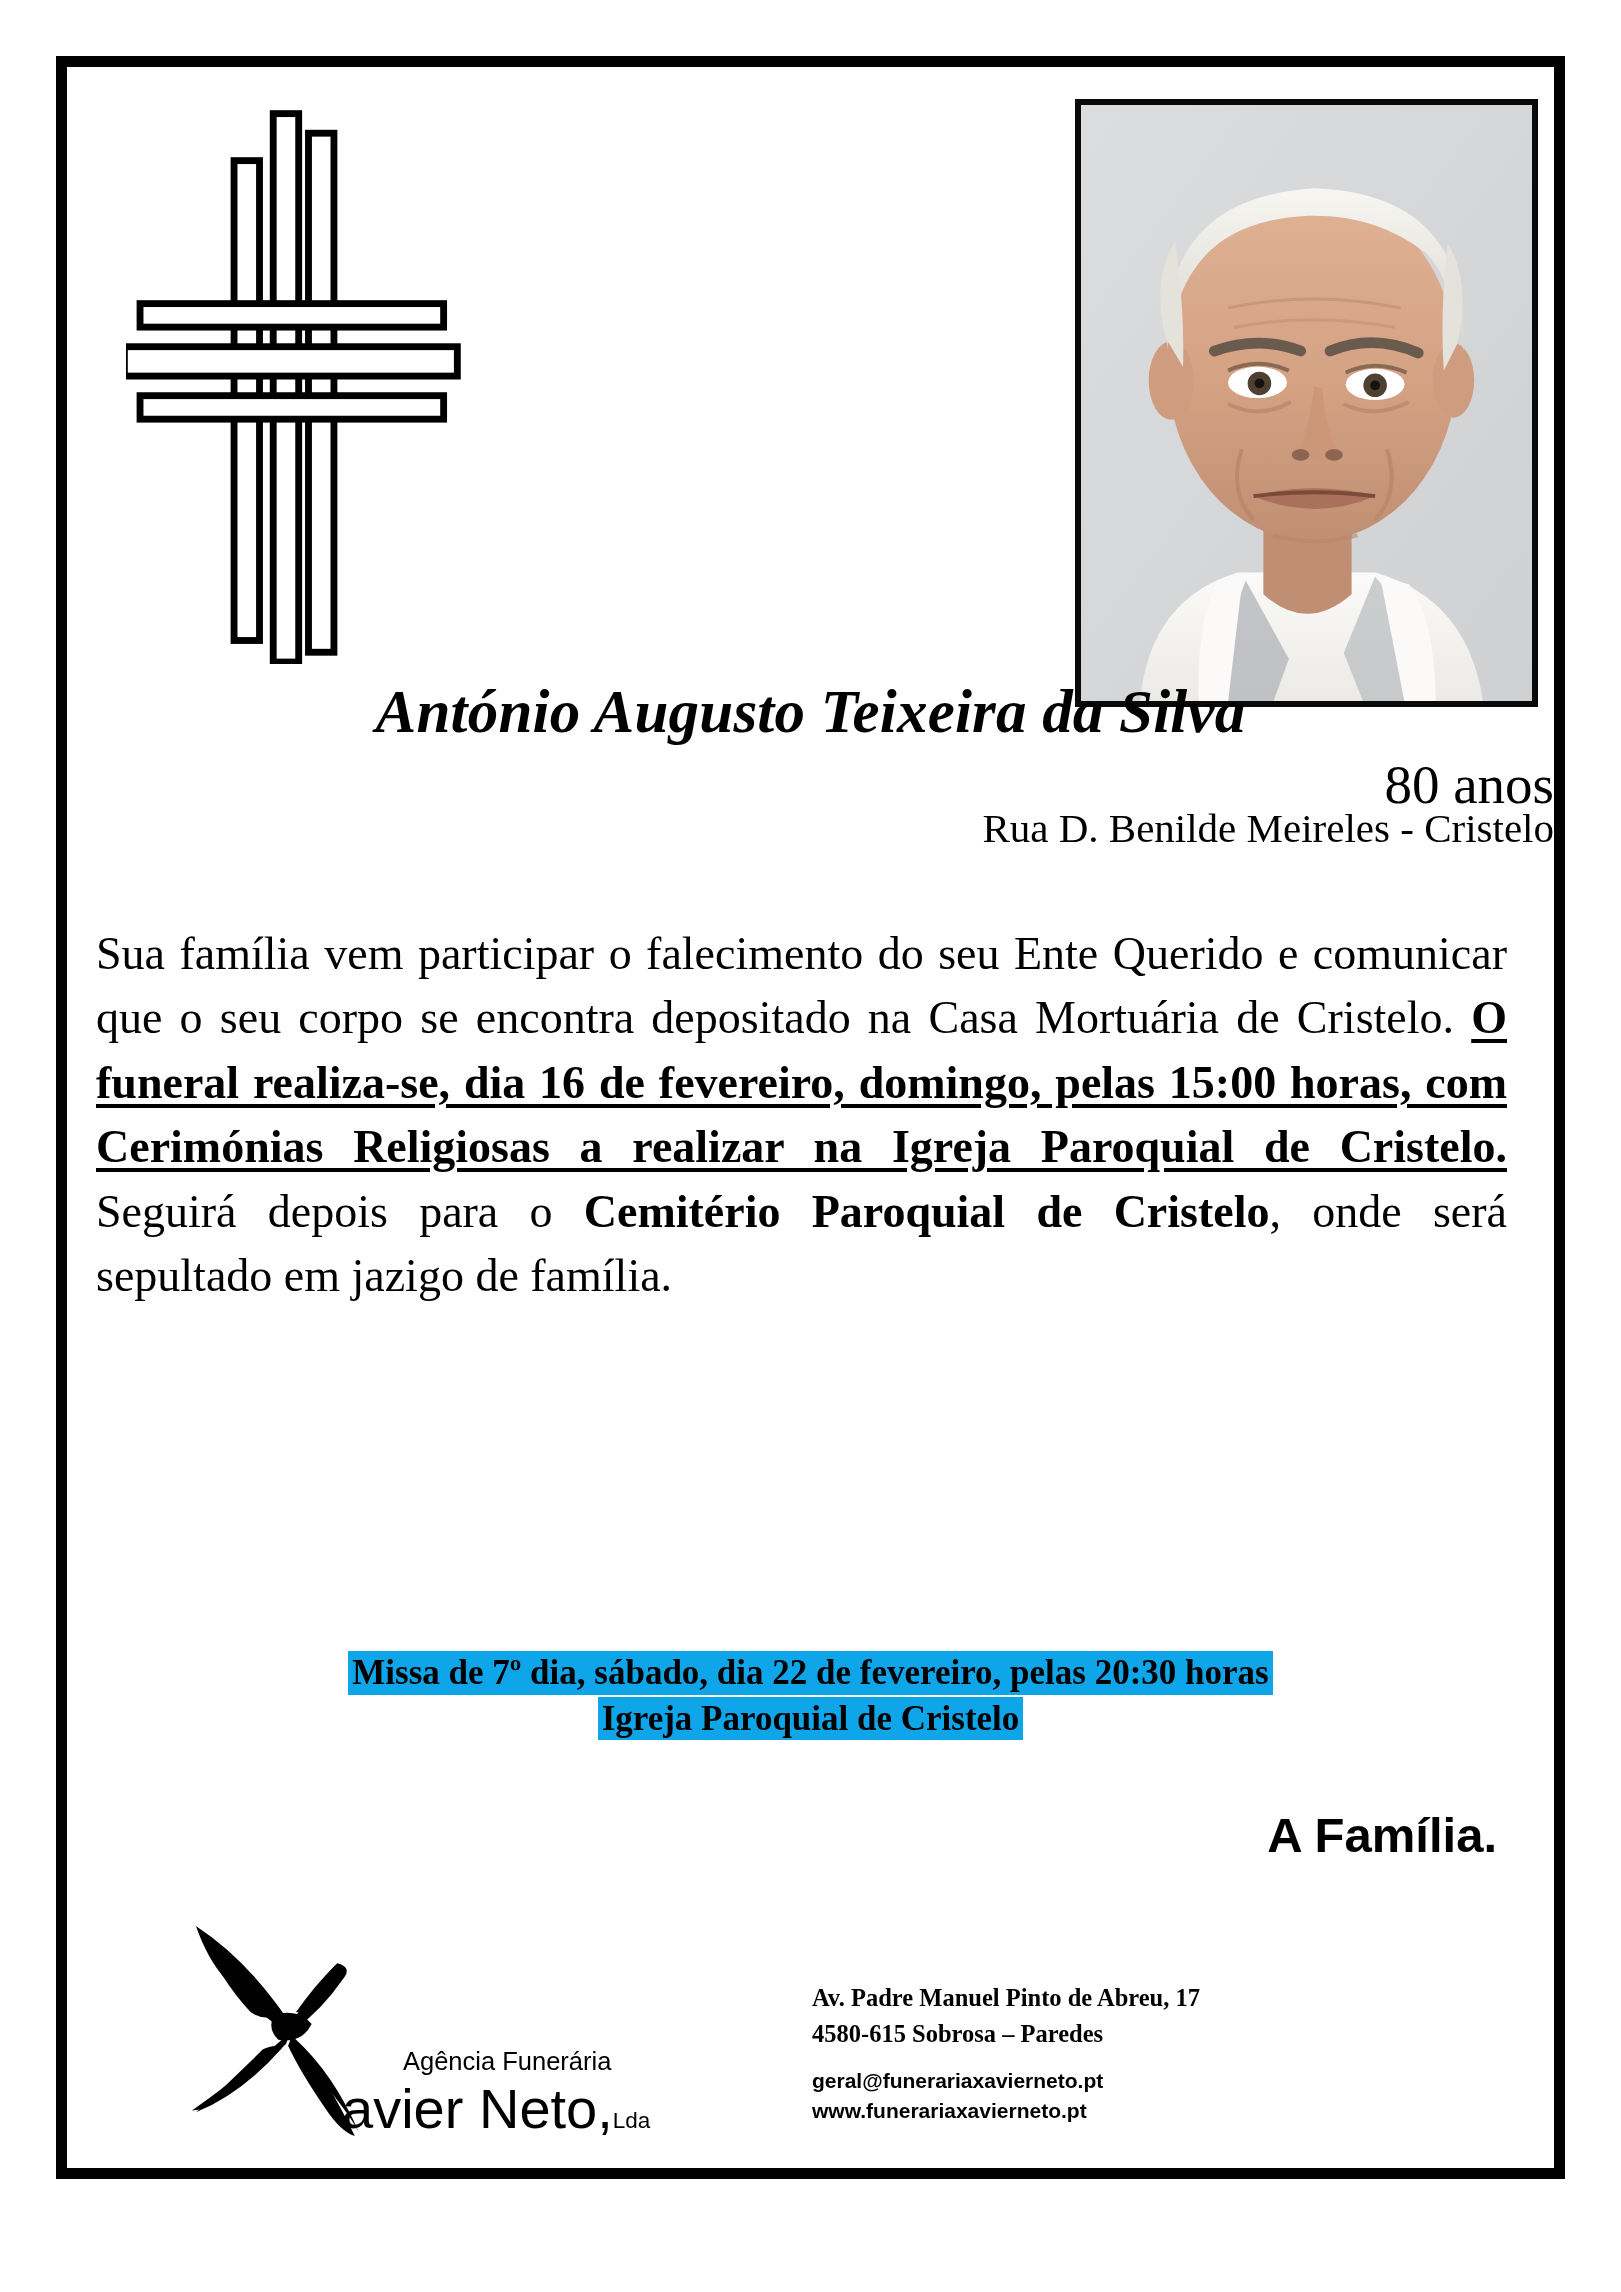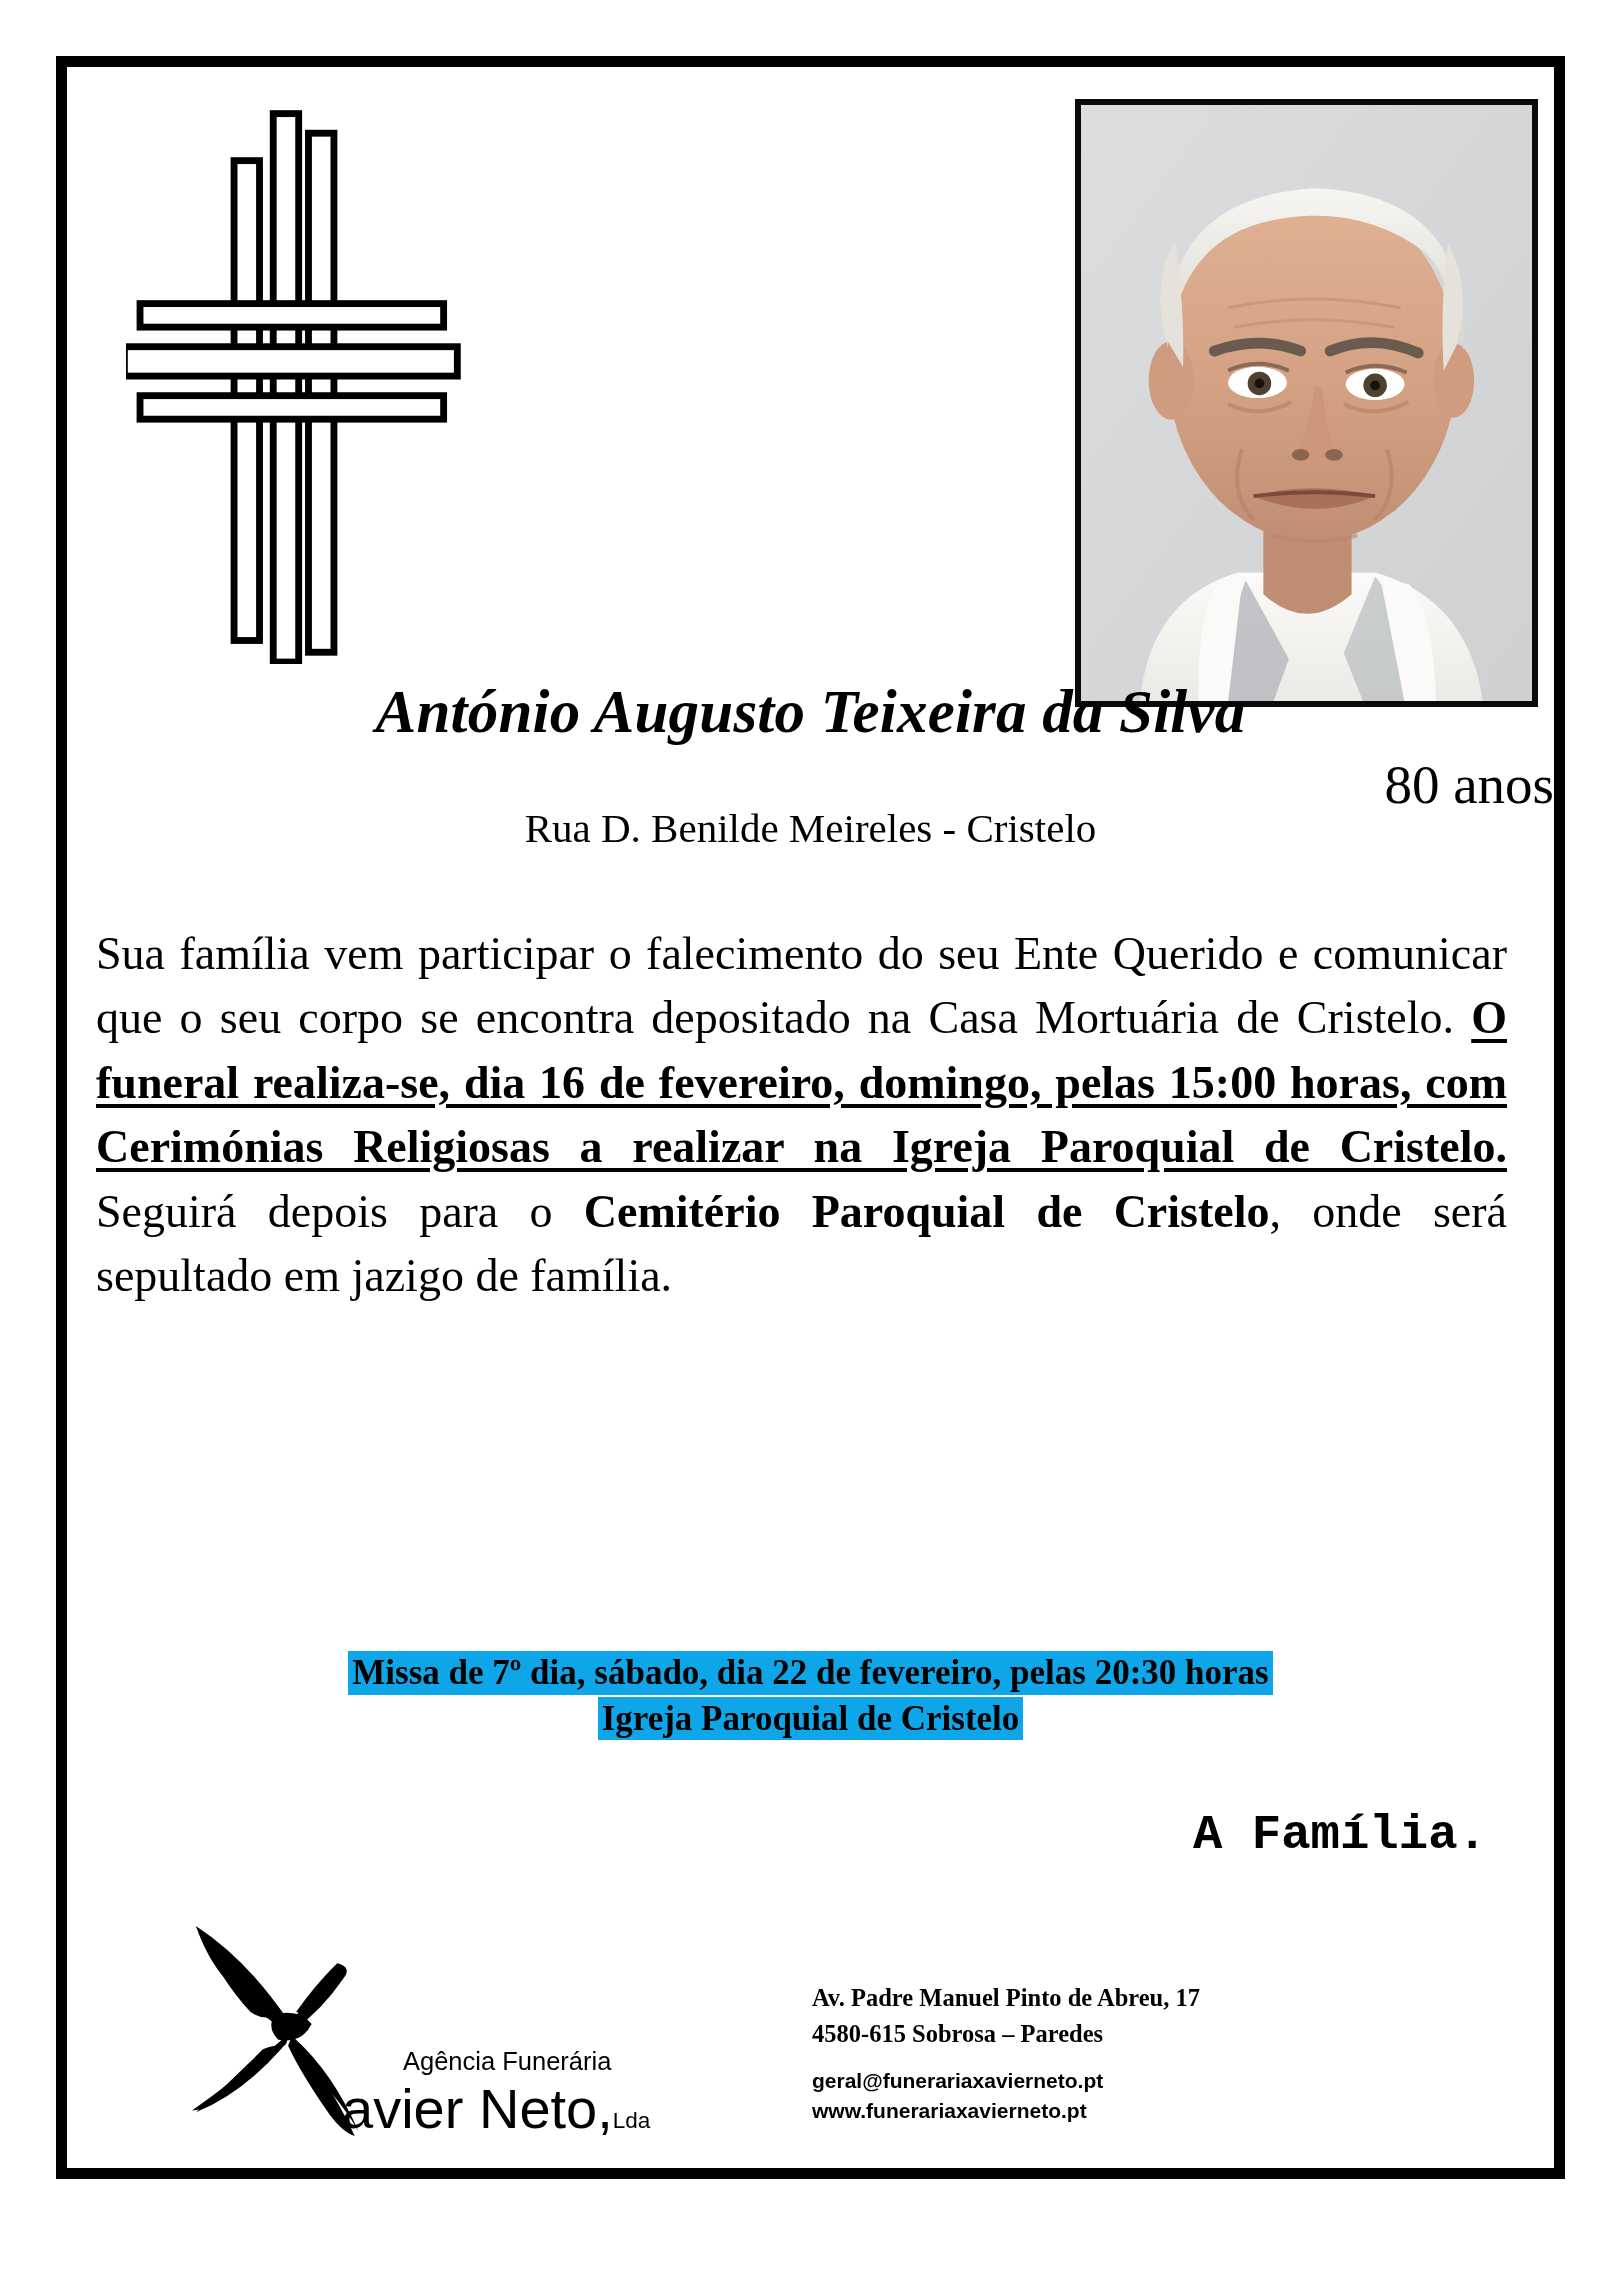--- a/index.html
+++ b/index.html
@@ -77,21 +77,21 @@
     top: 686px;
     text-align: right;
     font-size: 55px;
     line-height: 1.18;
     font-family: "Liberation Serif", "DejaVu Serif", serif;
   }
   .deceased-address {
     position: absolute;
     left: 0; right: 0;
     top: 737px;
-    text-align: center;
+    text-align: right;
     font-size: 41px;
     line-height: 1.18;
     font-family: "Liberation Serif", "DejaVu Serif", serif;
   }
 
   
   .notice-body {
     position: absolute;
     left: 29px;
     top: 809px;
@@ -125,25 +125,25 @@
   .mass-block .hl {
     background: #0ea5e9;
     padding: 2px 3.9px 2.9px 3.9px;
     box-decoration-break: clone;
     -webkit-box-decoration-break: clone;
   }
 
   
   .family-signature {
     position: absolute;
-    right: 67px;
+    right: 57px;
     top: 1740px;
     font-weight: bold;
     font-size: 49px;
-    font-family: Liberation Mono, monospace;
+    font-family: Liberation Sans, sans-serif;
   }
 
   
   .footer {
     position: absolute;
     left: 0; right: 0;
     bottom: 19.6px;
     height: 265px;
   }
 

